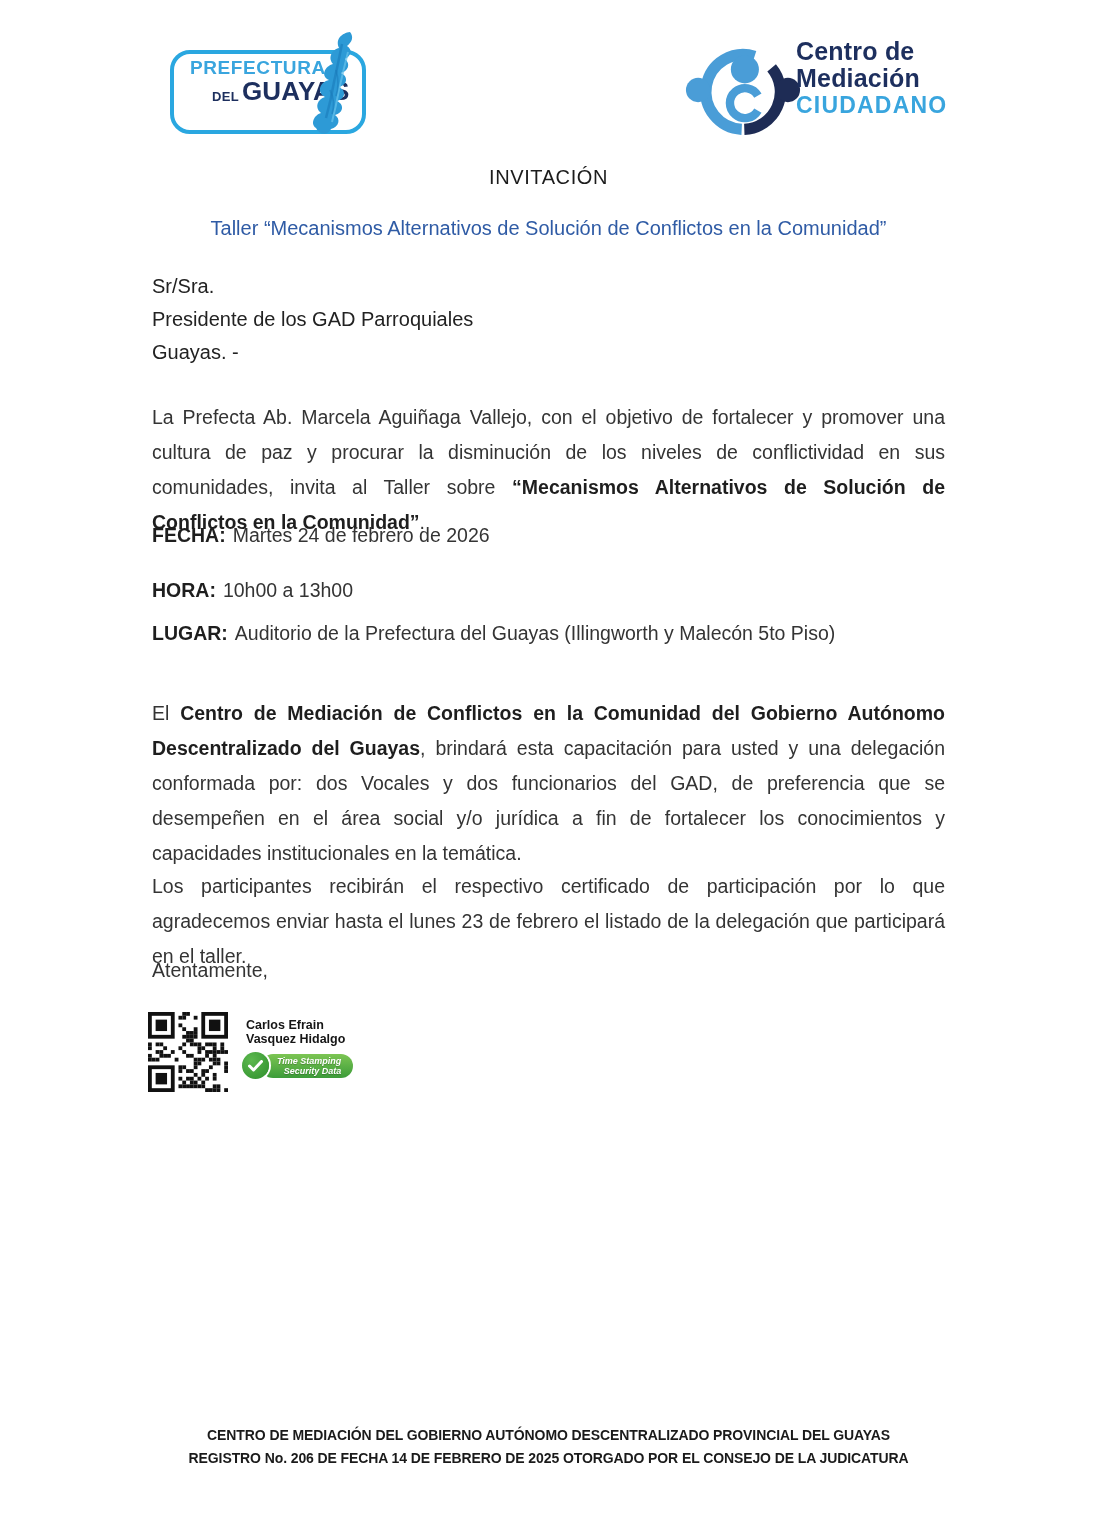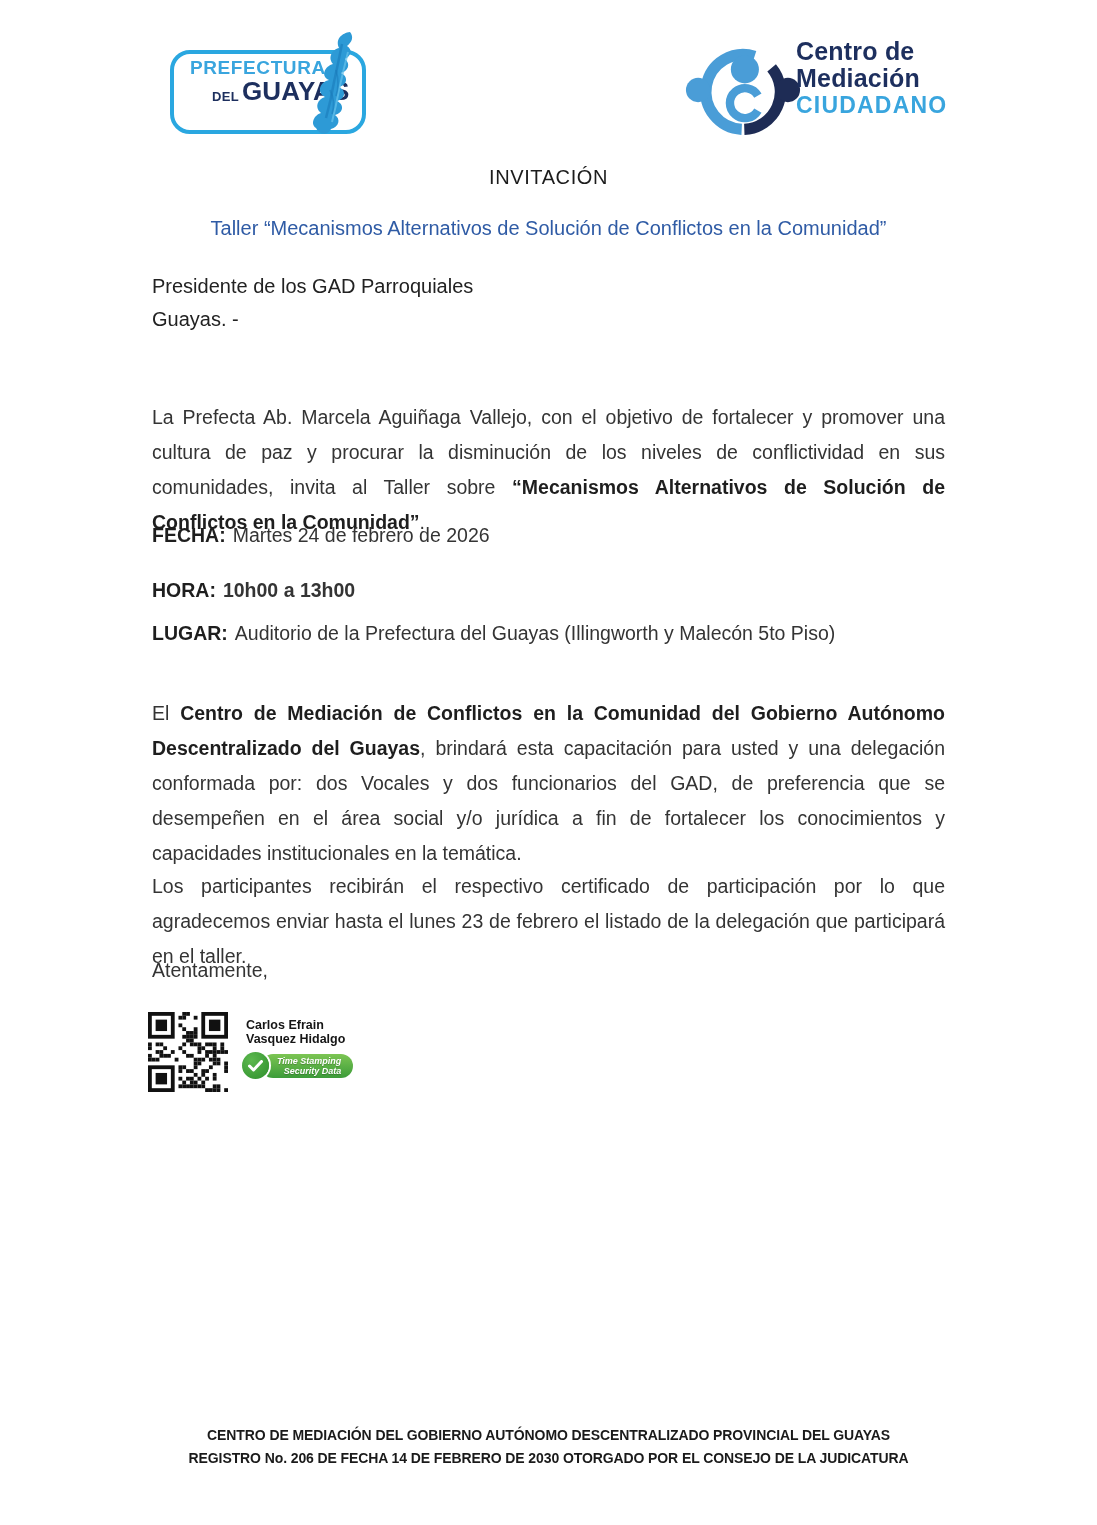--- a/index.html
+++ b/index.html
@@ -37,21 +37,21 @@
   .doc-title{left:0;right:0;top:166px;text-align:center;font-size:20px;color:#1c1c1c;letter-spacing:.6px;}
   .doc-subtitle{left:0;right:0;top:217px;text-align:center;font-size:20px;color:var(--accent-blue);}
   .recipient{left:152px;top:270px;font-size:20px;line-height:33px;color:#222;}
   .para{left:152px;width:793px;font-size:19.5px;line-height:35px;text-align:justify;color:#343434;}
   .para b, .para strong{color:#1e1e1e;}
   #para1{top:380px;}
   #para2{top:676px;}
   #para3{top:849px;}
   .detail{left:152px;width:793px;font-size:19.5px;color:#343434;}
   #detail-fecha{top:524px;}
-  #detail-hora{top:579px;font-weight:bold;}
+  #detail-hora{top:579px;}
   #detail-lugar{top:622px;}
   .detail strong{color:#1e1e1e;margin-right:7px;}
   .closing{left:152px;top:959px;font-size:19.5px;color:#343434;}
 
   
   .stamp{left:148px;top:1010px;width:300px;height:90px;padding-left:31px;}
   .qr{position:absolute;left:0;top:2px;width:80px;height:80px;}
   .stamp-name{position:absolute;left:98px;top:8px;font-size:12.5px;font-weight:700;line-height:14px;color:#151515;}
   .stamp-badge{position:absolute;left:94px;top:42px;display:flex;align-items:center;}
   .badge-seal{width:27px;height:27px;border-radius:50%;background:radial-gradient(circle at 35% 30%,#5cb84e,#2e8f2c);display:flex;align-items:center;justify-content:center;z-index:2;box-shadow:0 0 0 2px #fff;}
@@ -99,20 +99,21 @@
       <div class="cm-line1">Centro de</div>
       <div class="cm-line2">Mediación</div>
       <div class="cm-line3">CIUDADANO</div>
     </div>
   </div>
 
   <div class="abs doc-title">INVITACIÓN</div>
   <div class="abs doc-subtitle">Taller “Mecanismos Alternativos de Solución de Conflictos en la Comunidad”</div>
 
   <div class="abs recipient">
+    <div>Sr/Sra.</div>
     <div>Presidente de los GAD Parroquiales</div>
     <div>Guayas. -</div>
   </div>
 
   <p id="para1" class="abs para"><span>La Prefecta Ab. Marcela Aguiñaga Vallejo, con el objetivo de fortalecer y promover una cultura de paz y procurar la disminución de los niveles de conflictividad en sus comunidades, invita al Taller sobre </span><strong>“Mecanismos Alternativos de Solución de Conflictos en la Comunidad”</strong><span>.</span></p>
 
   <div id="detail-fecha" class="abs detail"><strong>FECHA:</strong><span>Martes 24 de febrero de 2026</span></div>
   <div id="detail-hora" class="abs detail"><strong>HORA:</strong><span>10h00 a 13h00</span></div>
   <div id="detail-lugar" class="abs detail"><strong>LUGAR:</strong><span>Auditorio de la Prefectura del Guayas (Illingworth y Malecón 5to Piso)</span></div>
 
@@ -254,16 +255,16 @@
       <span class="badge-pill">
         <span>Time Stamping</span>
         <span>Security Data</span>
       </span>
     </div>
   </div>
 
 
   <div class="abs footer">
     <div>CENTRO DE MEDIACIÓN DEL GOBIERNO AUTÓNOMO DESCENTRALIZADO PROVINCIAL DEL GUAYAS</div>
-    <div>REGISTRO No. 206 DE FECHA 14 DE FEBRERO DE 2030 OTORGADO POR EL CONSEJO DE LA JUDICATURA</div>
+    <div>REGISTRO No. 206 DE FECHA 14 DE FEBRERO DE 2025 OTORGADO POR EL CONSEJO DE LA JUDICATURA</div>
   </div>
 
 </div>
 
 </body></html>

